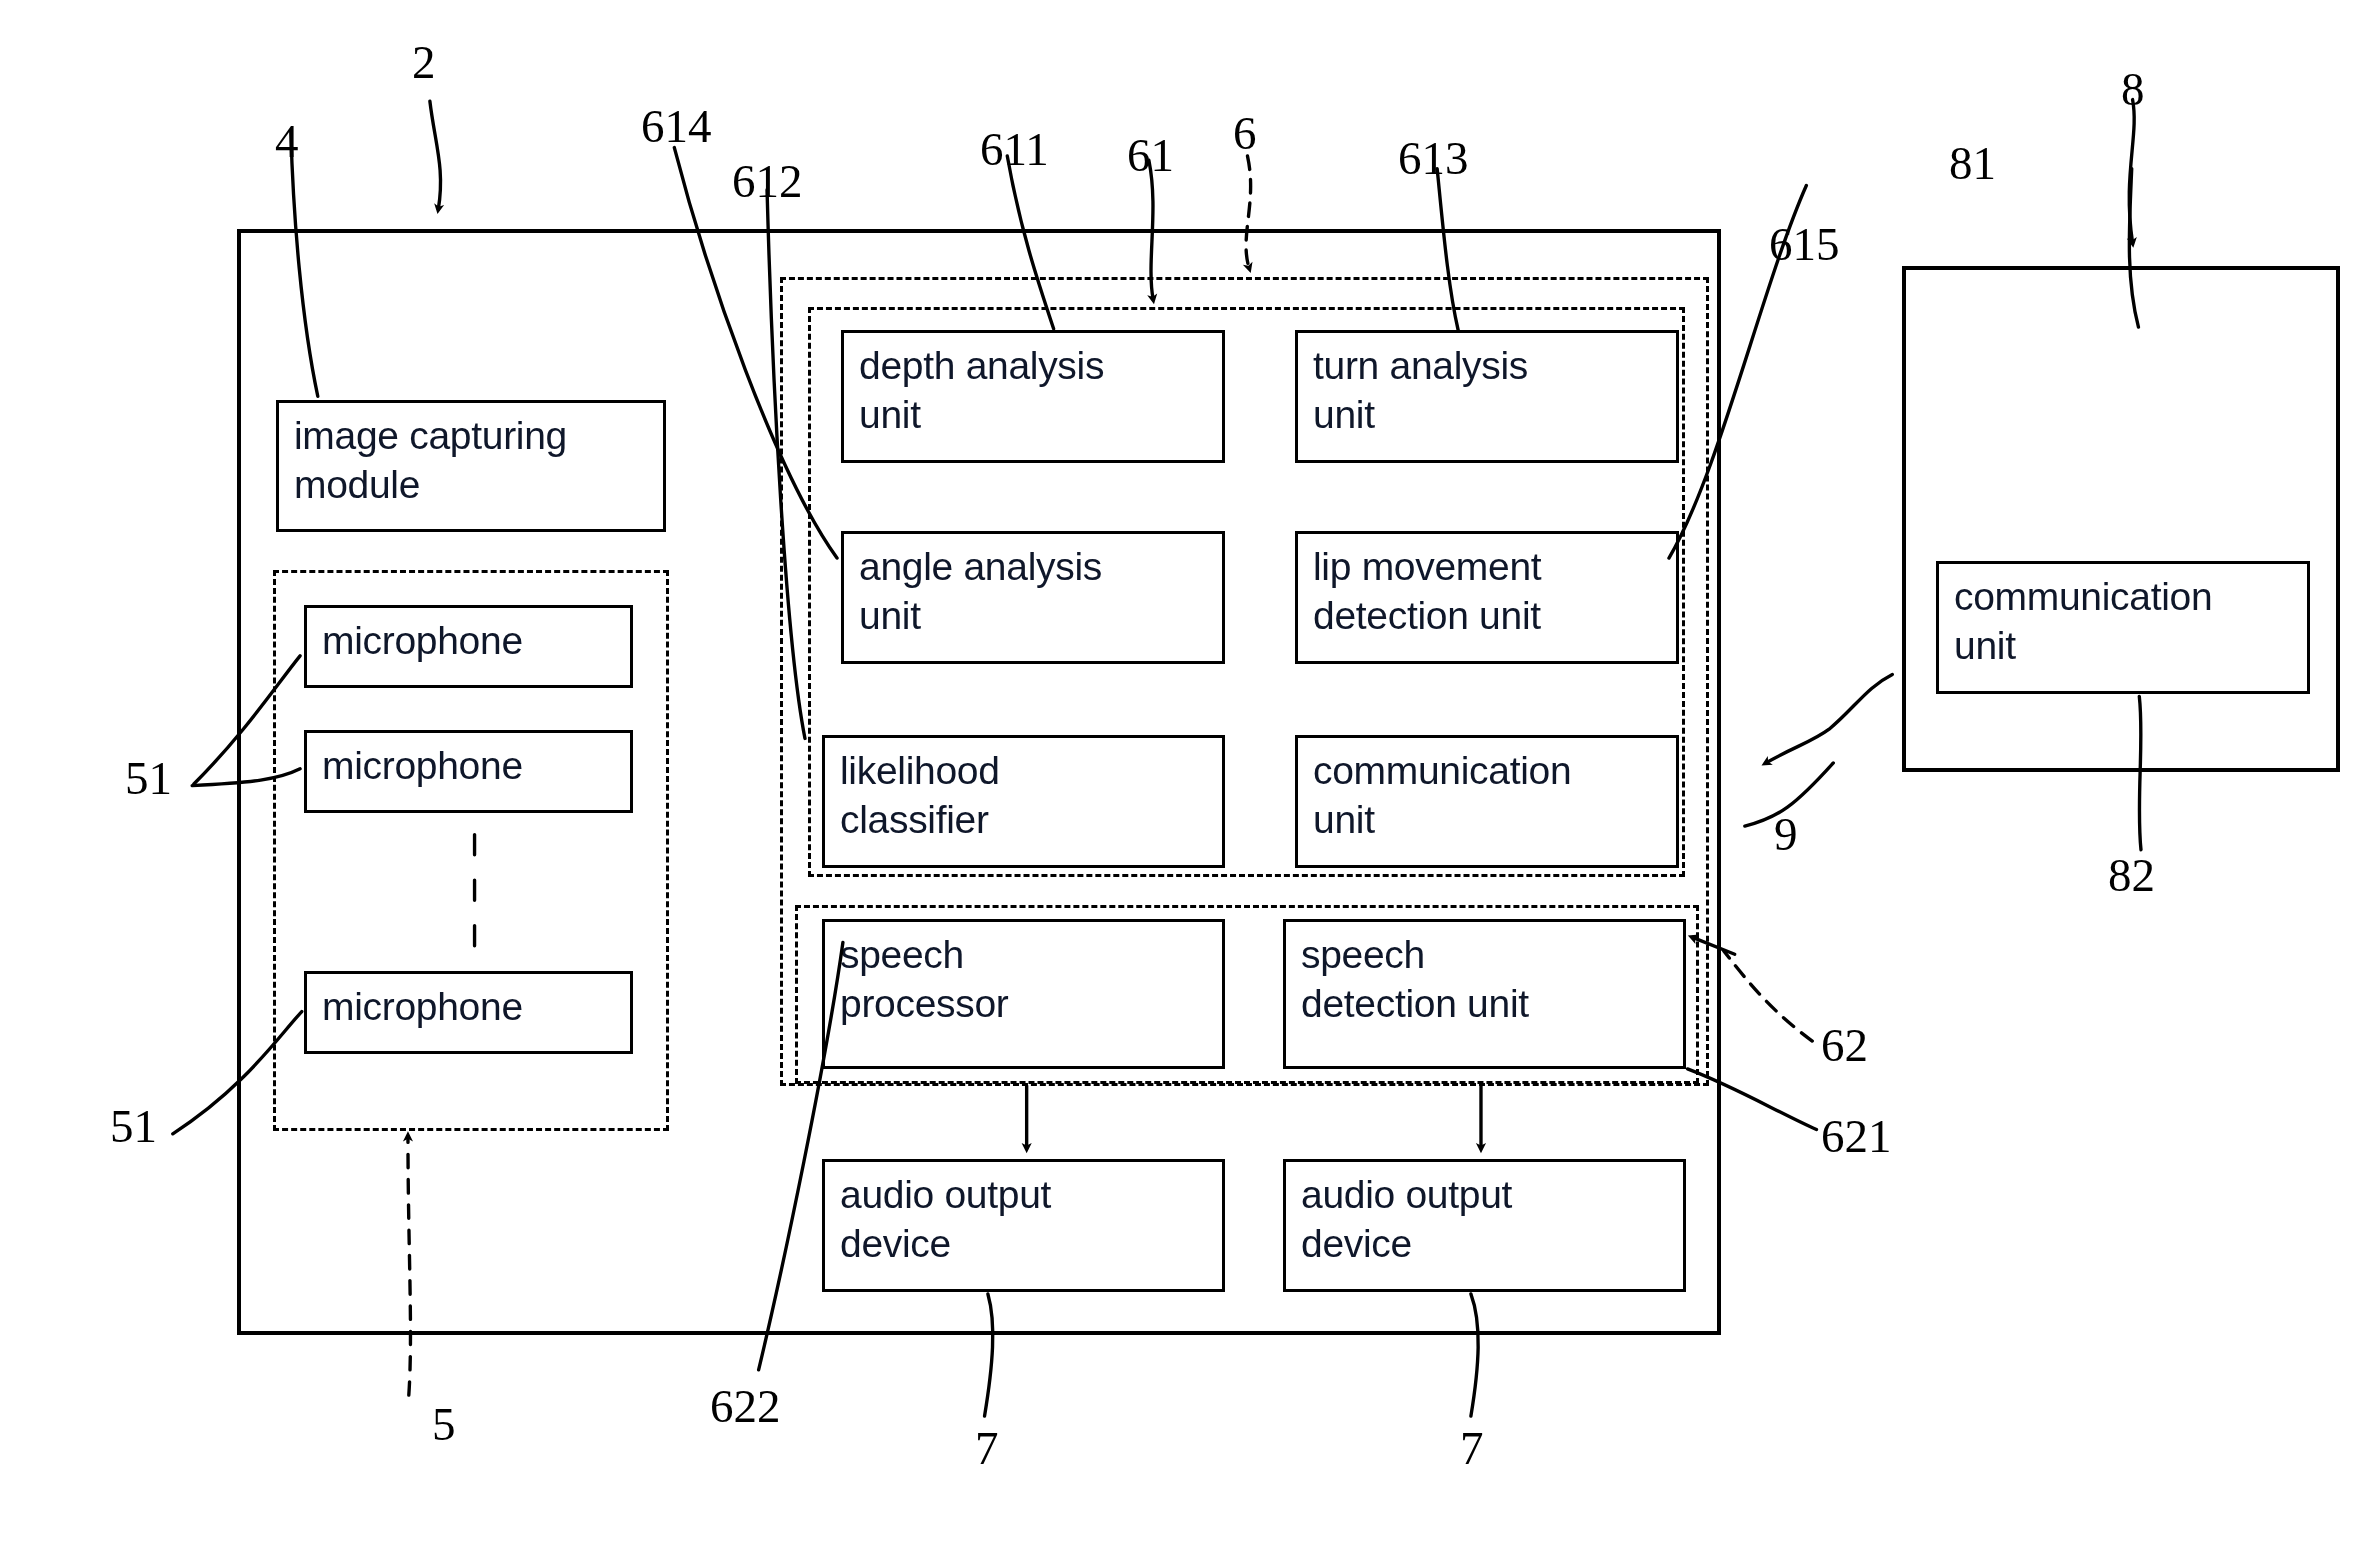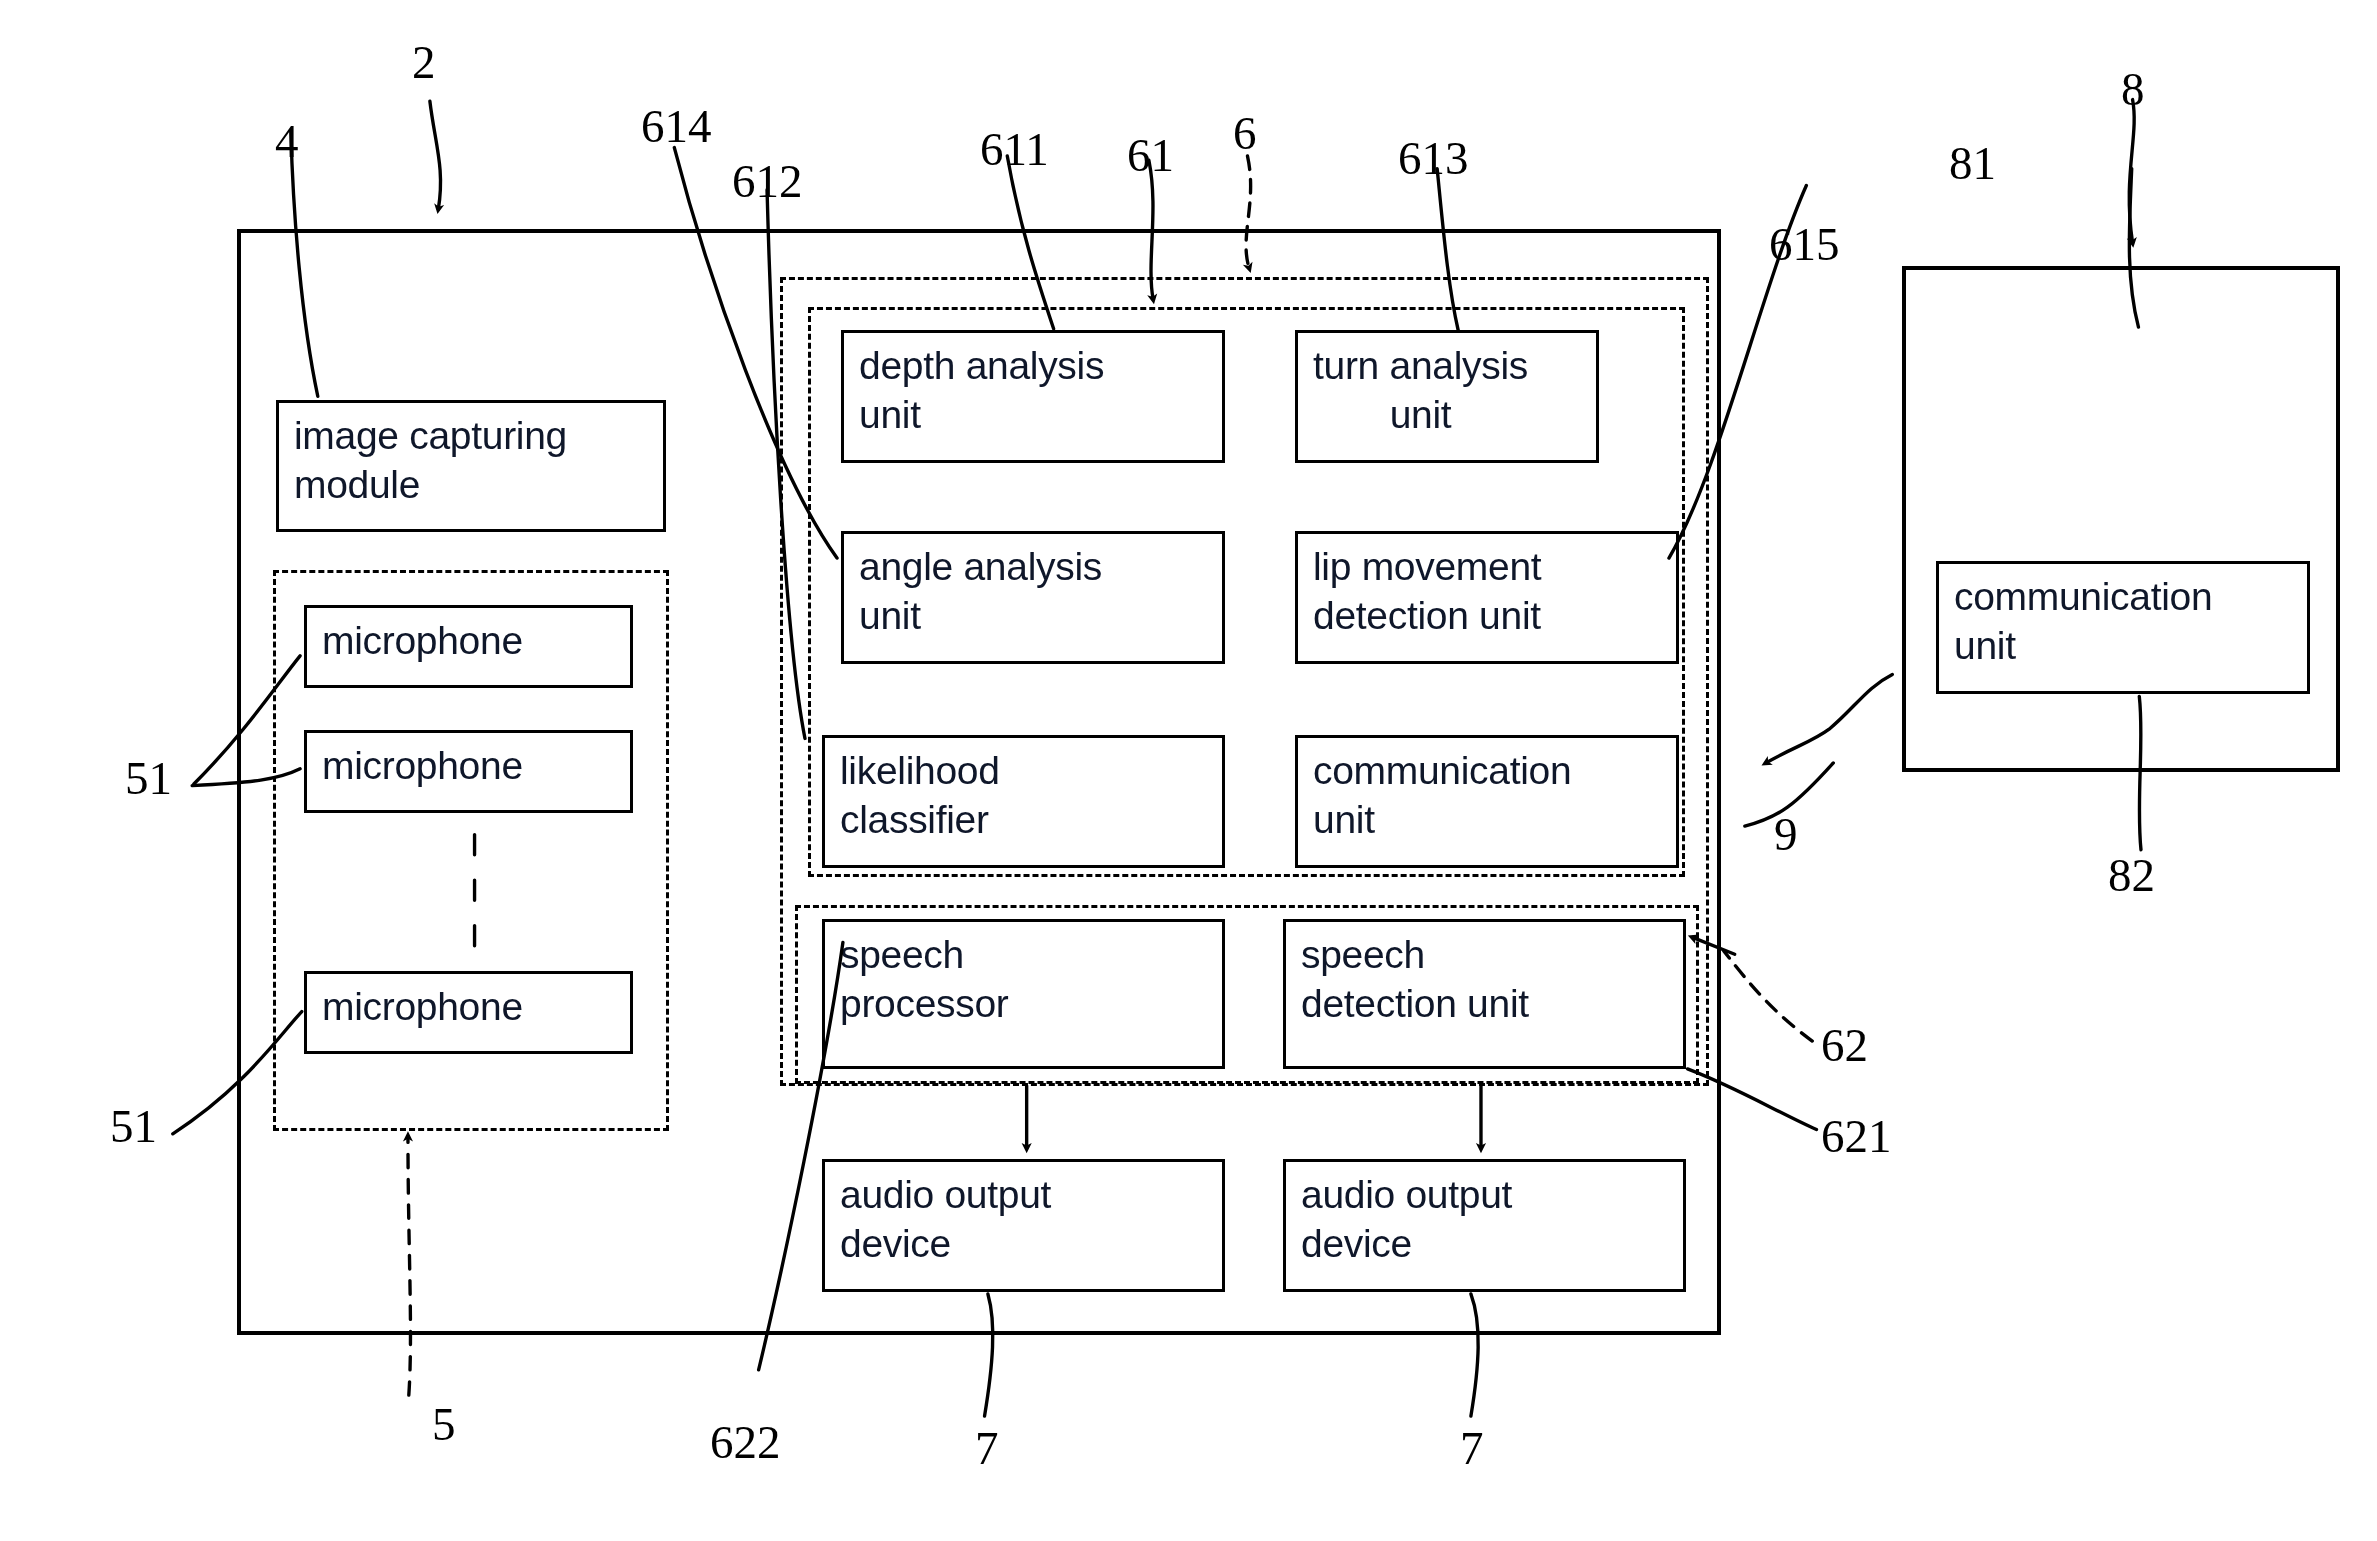--- a/index.html
+++ b/index.html
@@ -93,21 +93,21 @@
 
   <div class="dash" style="left:780px; top:277px; width:929px; height:809px;"></div>
 
   <div class="dash" style="left:808px; top:307px; width:877px; height:570px;"></div>
 
   <div class="box" style="left:841px; top:330px; width:384px; height:133px;">
     <span class="lbl">depth analysis
 unit</span>
   </div>
 
-  <div class="box" style="left:1295px; top:330px; width:304px; height:133px;text-align:center;">
+  <div class="box" style="left:1295px; top:330px; width:384px; height:133px;">
     <span class="lbl">turn analysis
 unit</span>
   </div>
 
   <div class="box" style="left:841px; top:531px; width:384px; height:133px;">
     <span class="lbl">angle analysis
 unit</span>
   </div>
 
   <div class="box" style="left:1295px; top:531px; width:384px; height:133px;">
@@ -245,20 +245,20 @@
   <span class="ref" style="left:1774px; top:811px;">9</span>
 
   <span class="ref" style="left:1821px; top:1022px;">62</span>
 
   <span class="ref" style="left:1821px; top:1113px;">621</span>
 
   <span class="ref" style="left:2108px; top:852px;">82</span>
 
   <span class="ref" style="left:432px; top:1401px;">5</span>
 
-  <span class="ref" style="left:710px; top:1383px;margin-top:36px;">622</span>
+  <span class="ref" style="left:710px; top:1383px;">622</span>
 
   <span class="ref" style="left:975px; top:1425px;">7</span>
 
   <span class="ref" style="left:1460px; top:1425px;">7</span>
 
 </div>
 
 
 </body></html>

